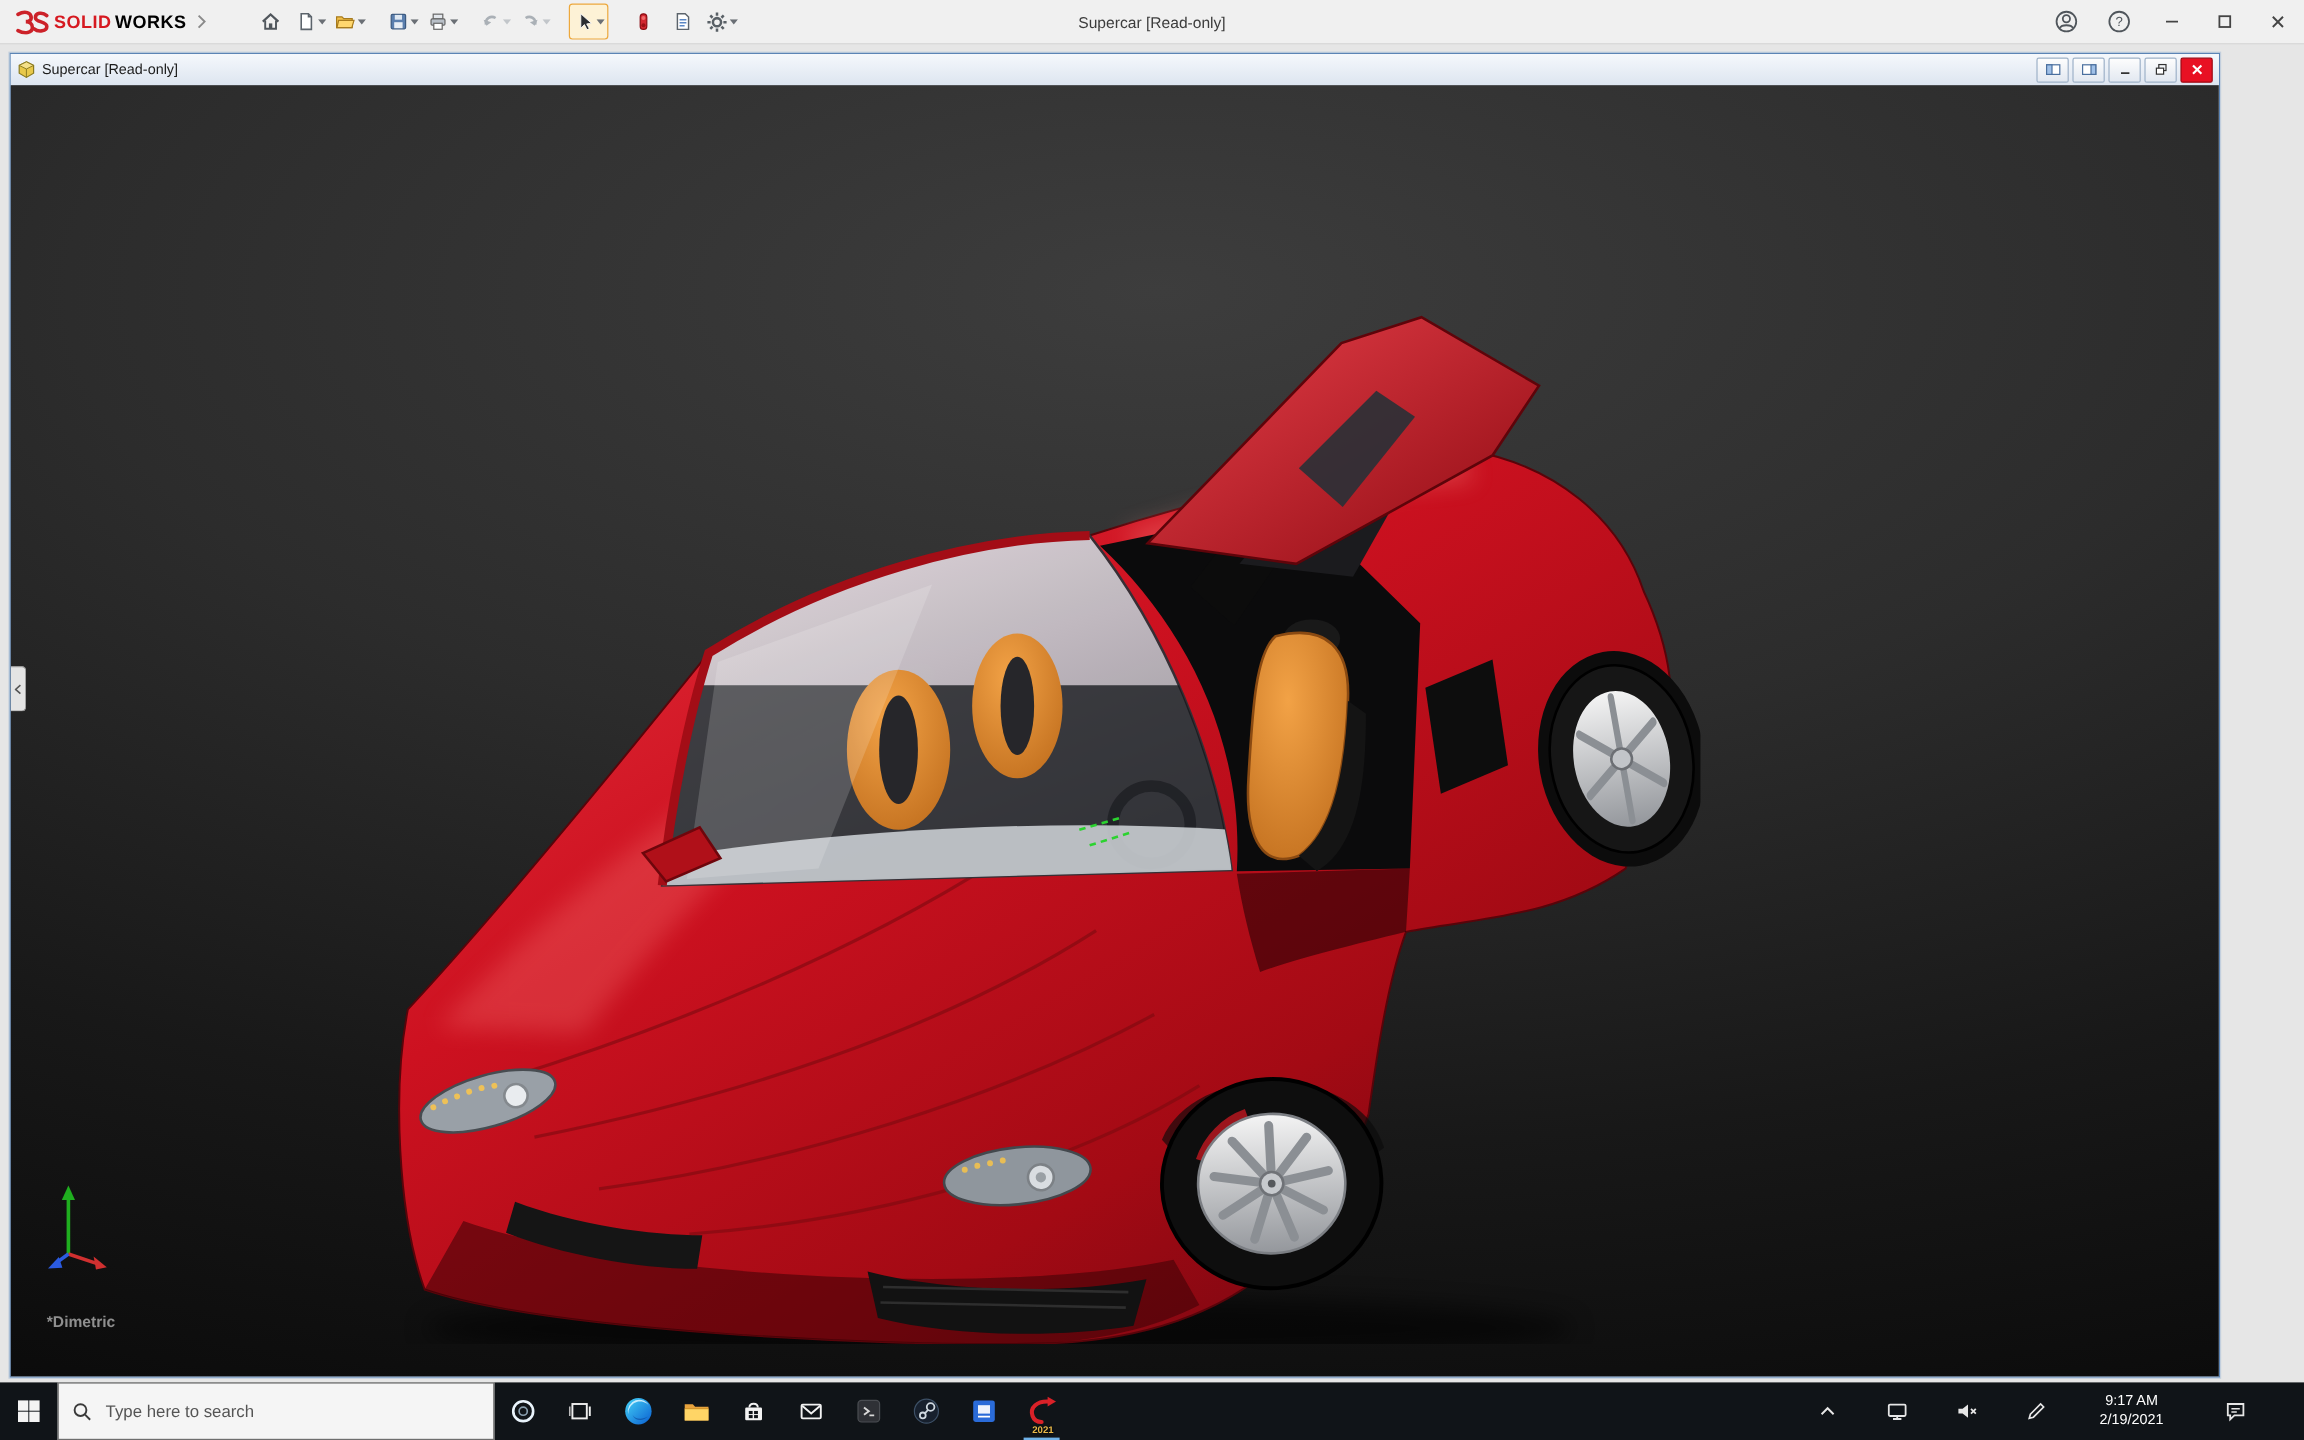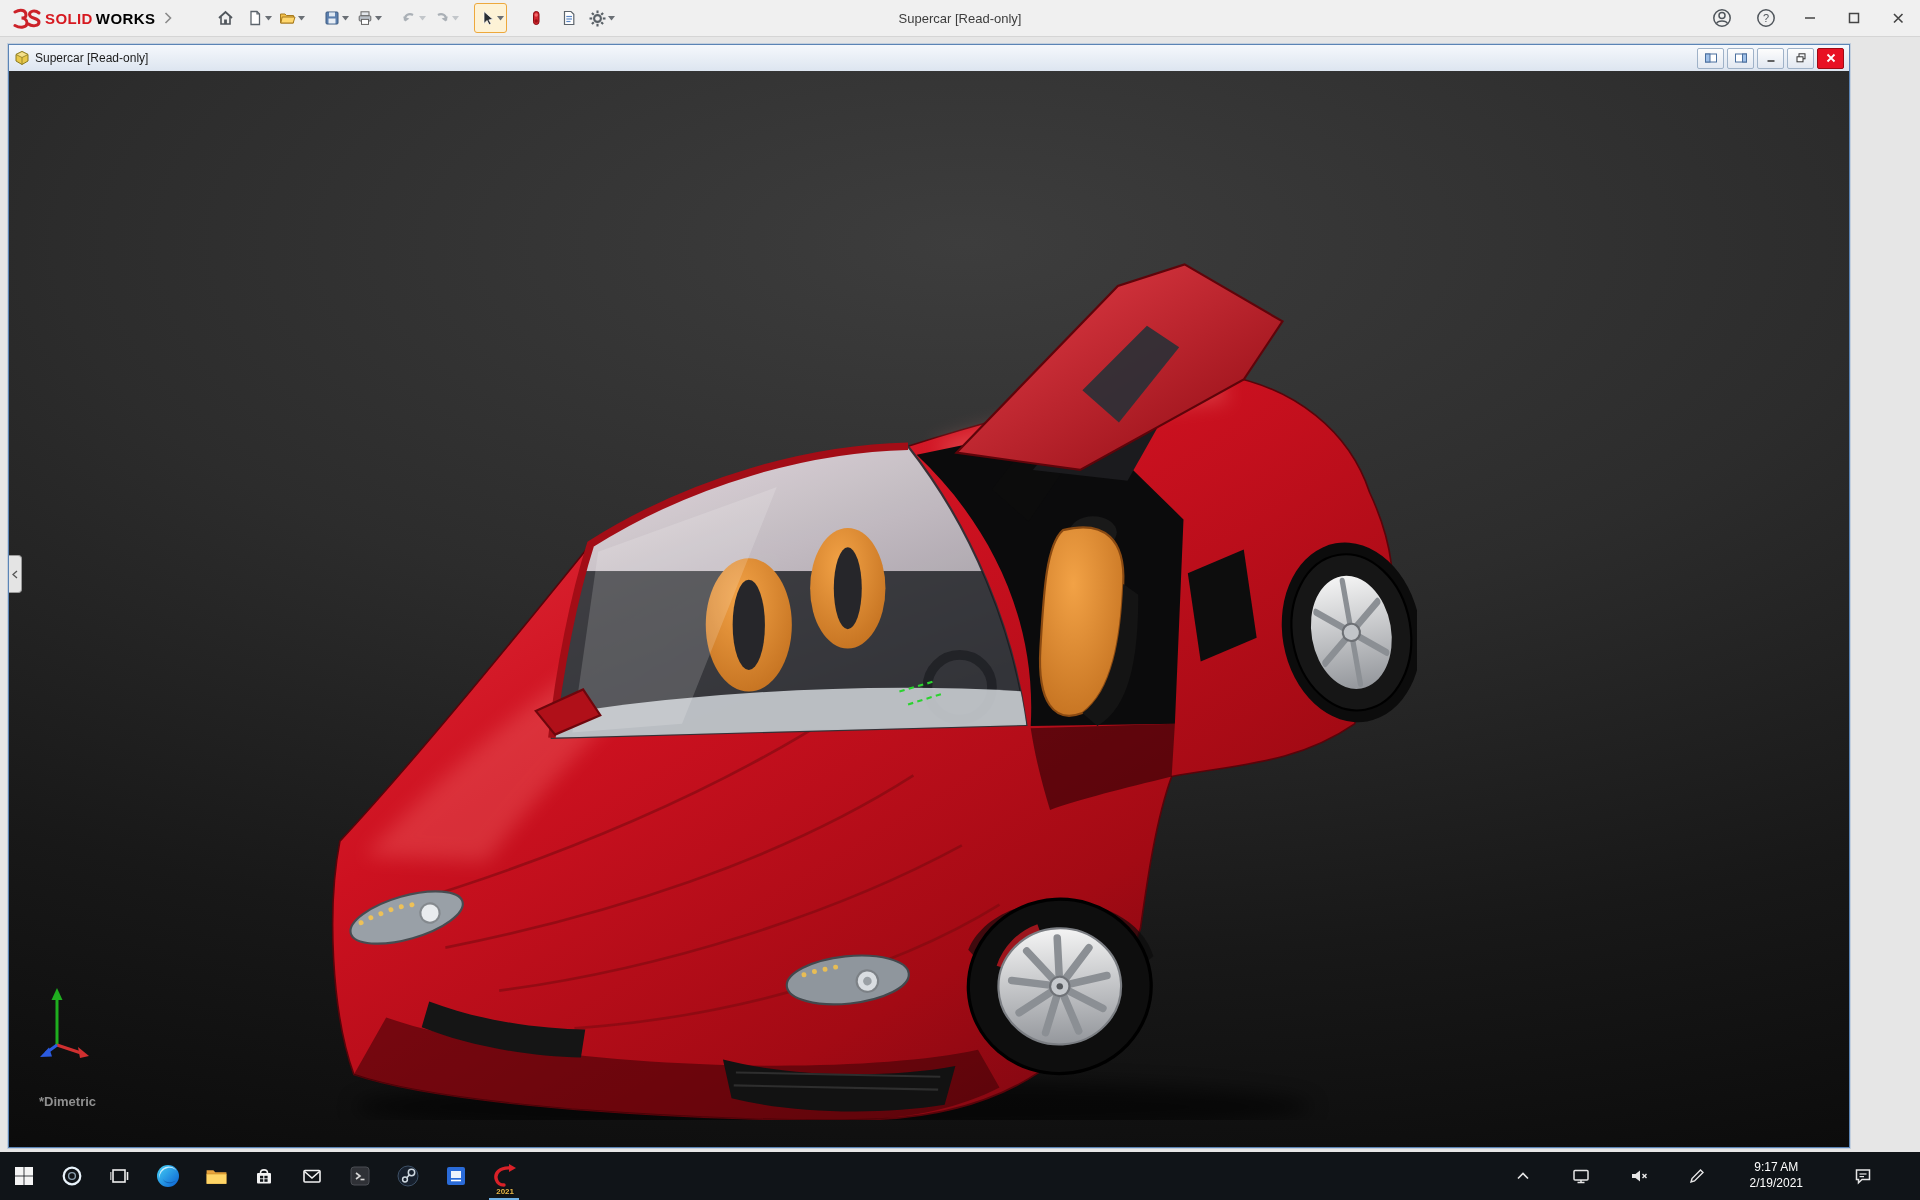--- a/index.html
+++ b/index.html
@@ -439,20 +439,27 @@
     <div class="tb-item">
       <svg width="20" height="20" viewBox="0 0 20 20">
           <g fill="#f4f4f4">
             <rect x="1" y="1" width="8.6" height="8.6"></rect>
             <rect x="10.4" y="1" width="8.6" height="8.6"></rect>
             <rect x="1" y="10.4" width="8.6" height="8.6"></rect>
             <rect x="10.4" y="10.4" width="8.6" height="8.6"></rect>
           </g>
         </svg>
     </div>
+    <div class="search-box">
+      <svg width="17" height="17" viewBox="0 0 18 18">
+          <circle cx="7.5" cy="7.5" r="5.2" fill="none" stroke="#3a3a3a" stroke-width="1.7"></circle>
+          <line x1="11.5" y1="11.5" x2="16" y2="16" stroke="#3a3a3a" stroke-width="1.7"></line>
+        </svg>
+      <input placeholder="Type here to search" style="">
+    </div>
     <div class="tb-item">
       <svg width="24" height="24" viewBox="0 0 24 24">
           <circle cx="12" cy="12" r="8.3" fill="none" stroke="#e9f3fb" stroke-width="2.2"></circle>
           <circle cx="12" cy="12" r="3.4" fill="none" stroke="#bcd8ee" stroke-width="1.4" opacity="0.7"></circle>
         </svg>
     </div>
     <div class="tb-item">
       <svg width="22" height="22" viewBox="0 0 22 22">
           <rect x="4" y="5" width="12" height="12" fill="none" stroke="#eee" stroke-width="1.6"></rect>
           <path d="M18.5,7 V15" stroke="#eee" stroke-width="1.6"></path>

